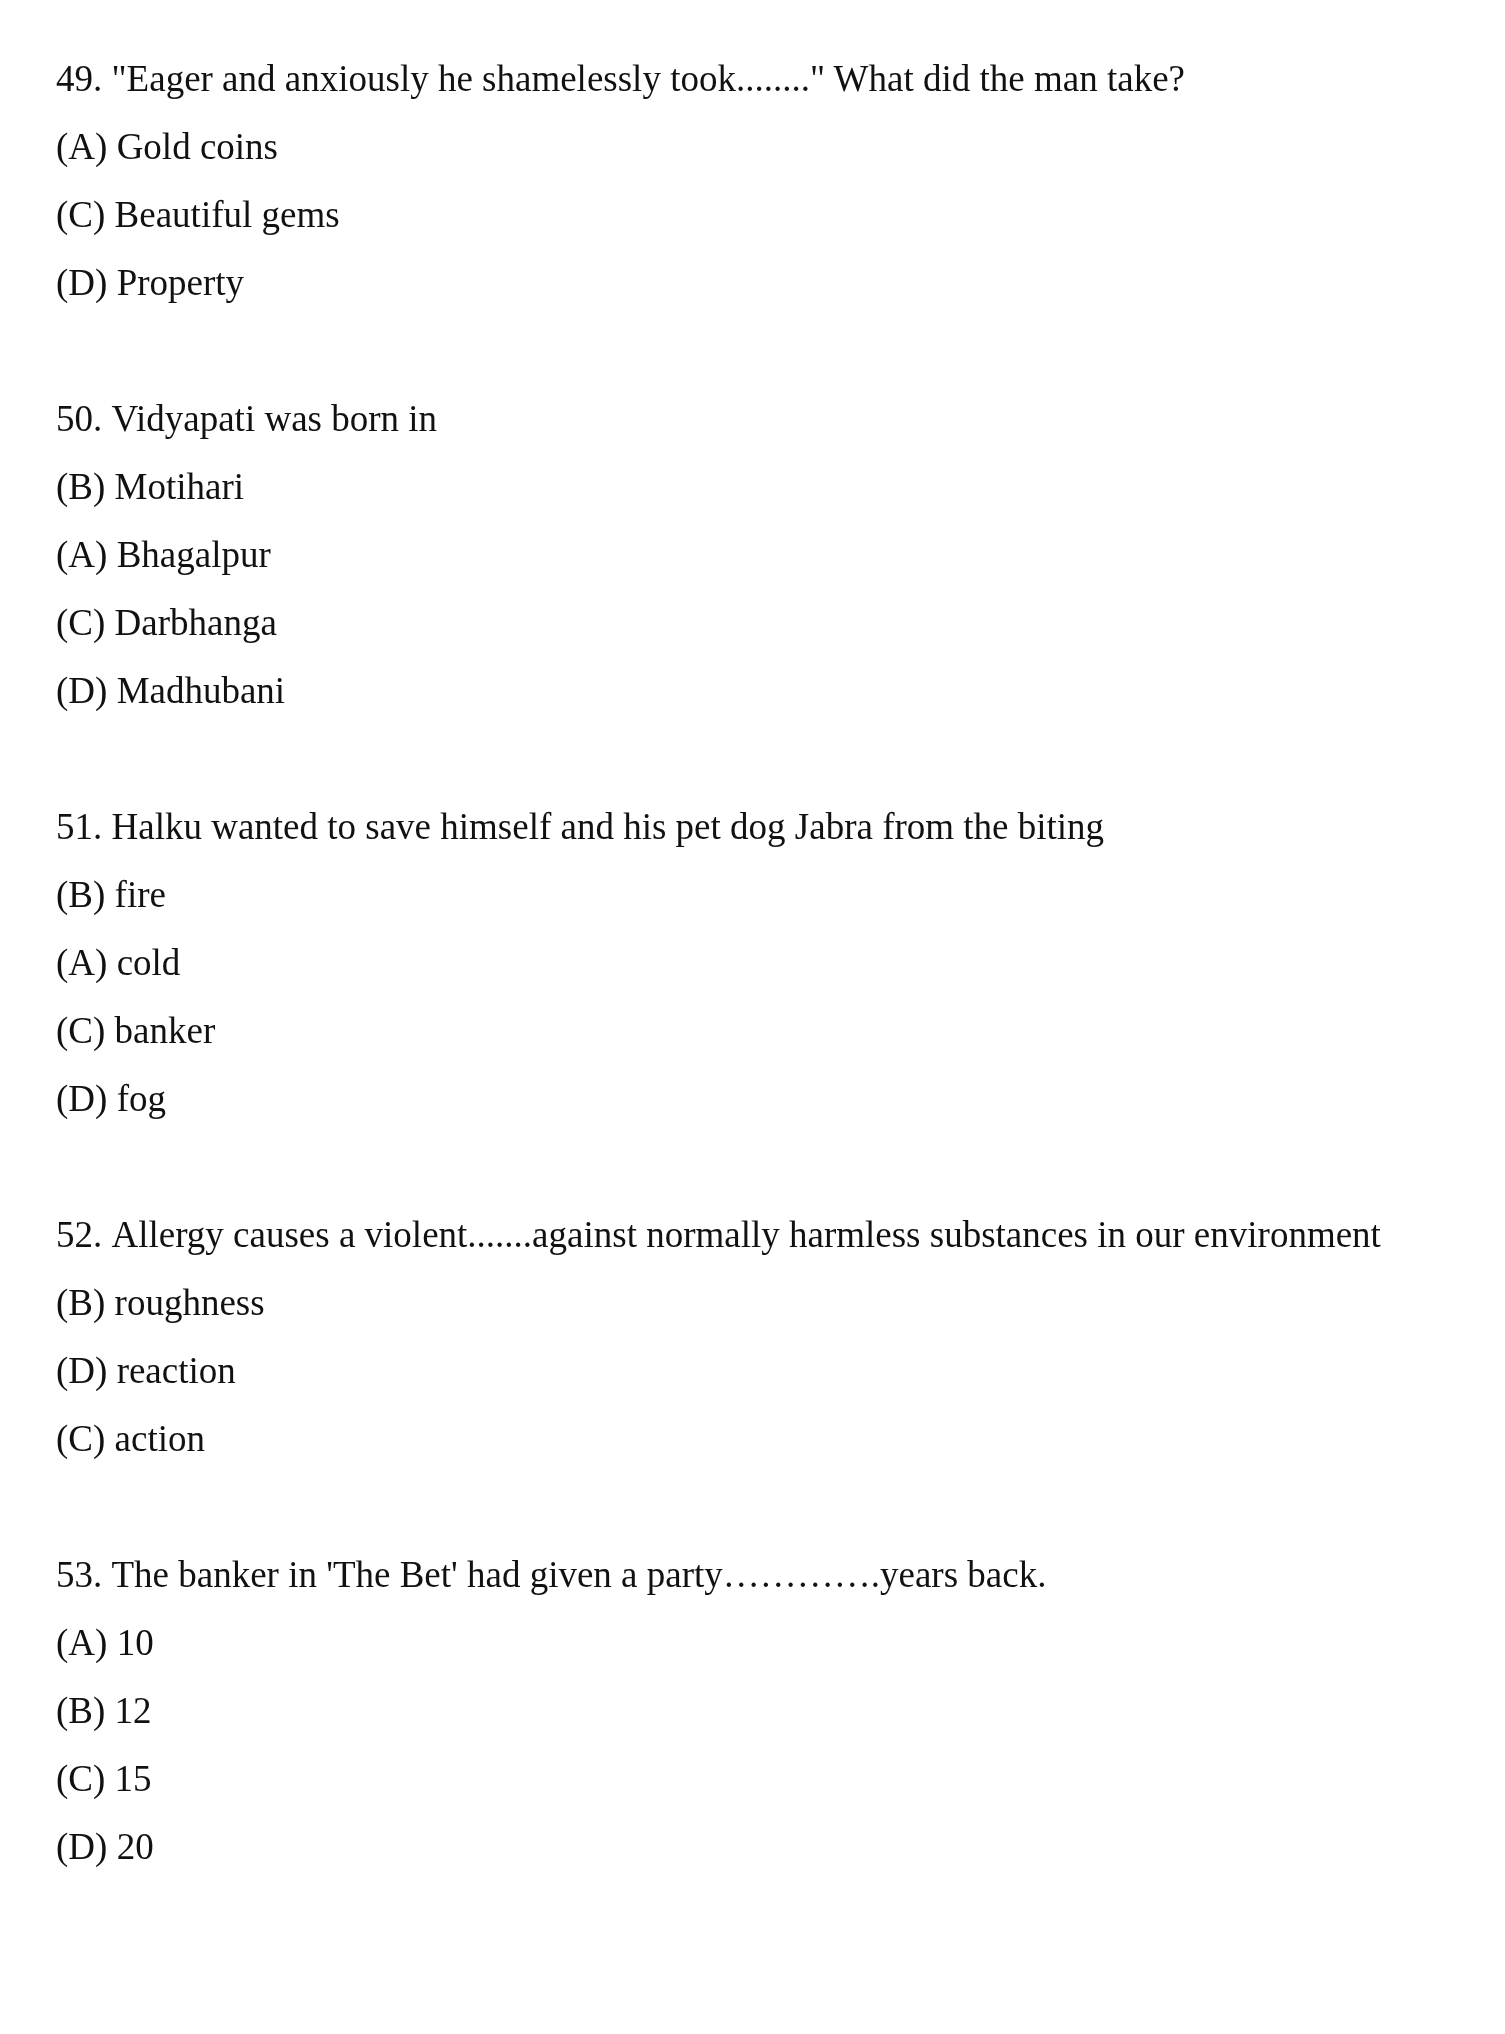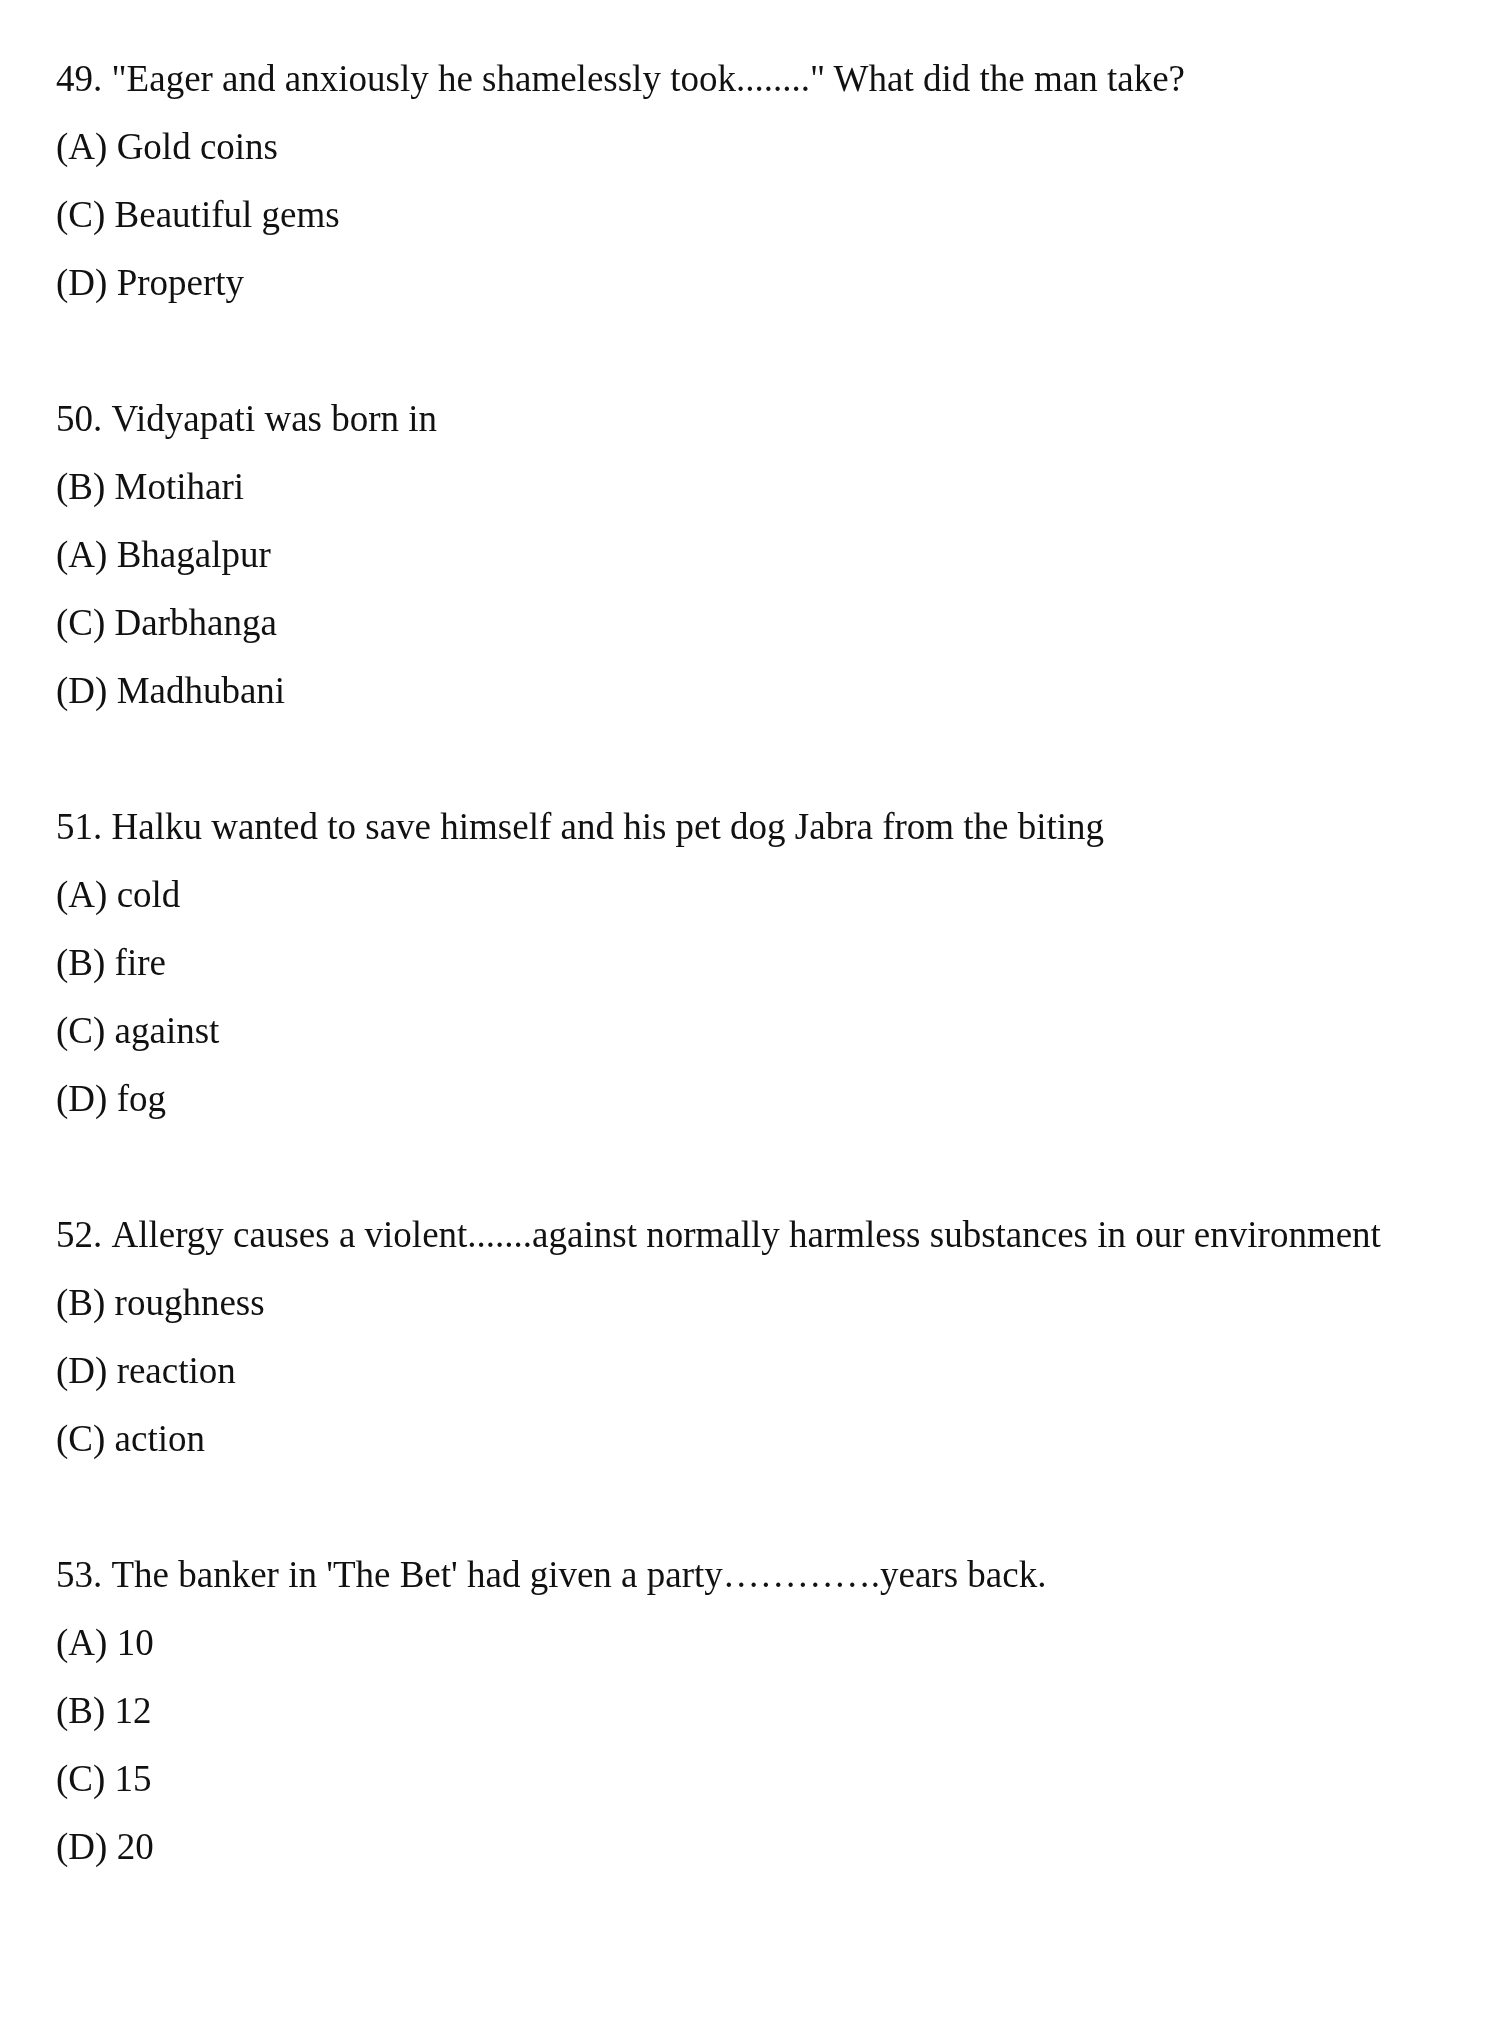--- a/index.html
+++ b/index.html
@@ -53,23 +53,23 @@
   <div class="question-block">
     <div class="line"><span class="question-number">50.</span><span>Vidyapati was born in</span></div>
     <div class="line"><span class="option-letter">(B)</span><span>Motihari</span></div>
     <div class="line"><span class="option-letter">(A)</span><span>Bhagalpur</span></div>
     <div class="line"><span class="option-letter">(C)</span><span>Darbhanga</span></div>
     <div class="line"><span class="option-letter">(D)</span><span>Madhubani</span></div>
   </div>
 
   <div class="question-block">
     <div class="line"><span class="question-number">51.</span><span>Halku wanted to save himself and his pet dog Jabra from the biting</span></div>
+    <div class="line"><span class="option-letter">(B)</span><span>fire</span></div>
     <div class="line"><span class="option-letter">(A)</span><span>cold</span></div>
-    <div class="line"><span class="option-letter">(B)</span><span>fire</span></div>
-    <div class="line"><span class="option-letter">(C)</span><span>against</span></div>
+    <div class="line"><span class="option-letter">(C)</span><span>banker</span></div>
     <div class="line"><span class="option-letter">(D)</span><span>fog</span></div>
   </div>
 
   <div class="question-block">
     <div class="line"><span class="question-number">52.</span><span>Allergy causes a violent.......against normally harmless substances in our environment</span></div>
     <div class="line"><span class="option-letter">(B)</span><span>roughness</span></div>
     <div class="line"><span class="option-letter">(D)</span><span>reaction</span></div>
     <div class="line"><span class="option-letter">(C)</span><span>action</span></div>
   </div>
 

